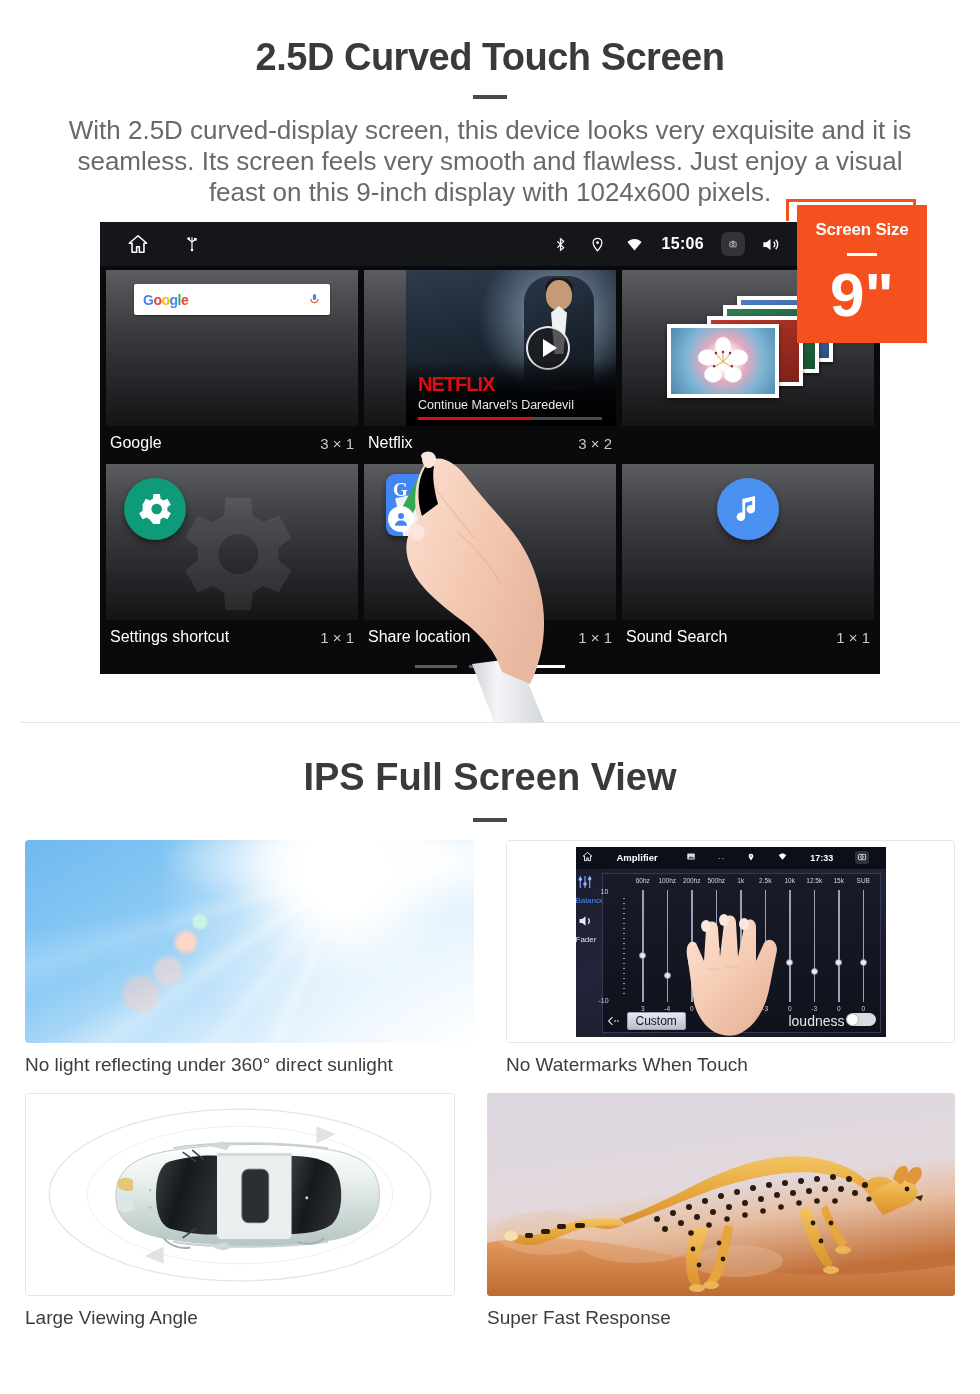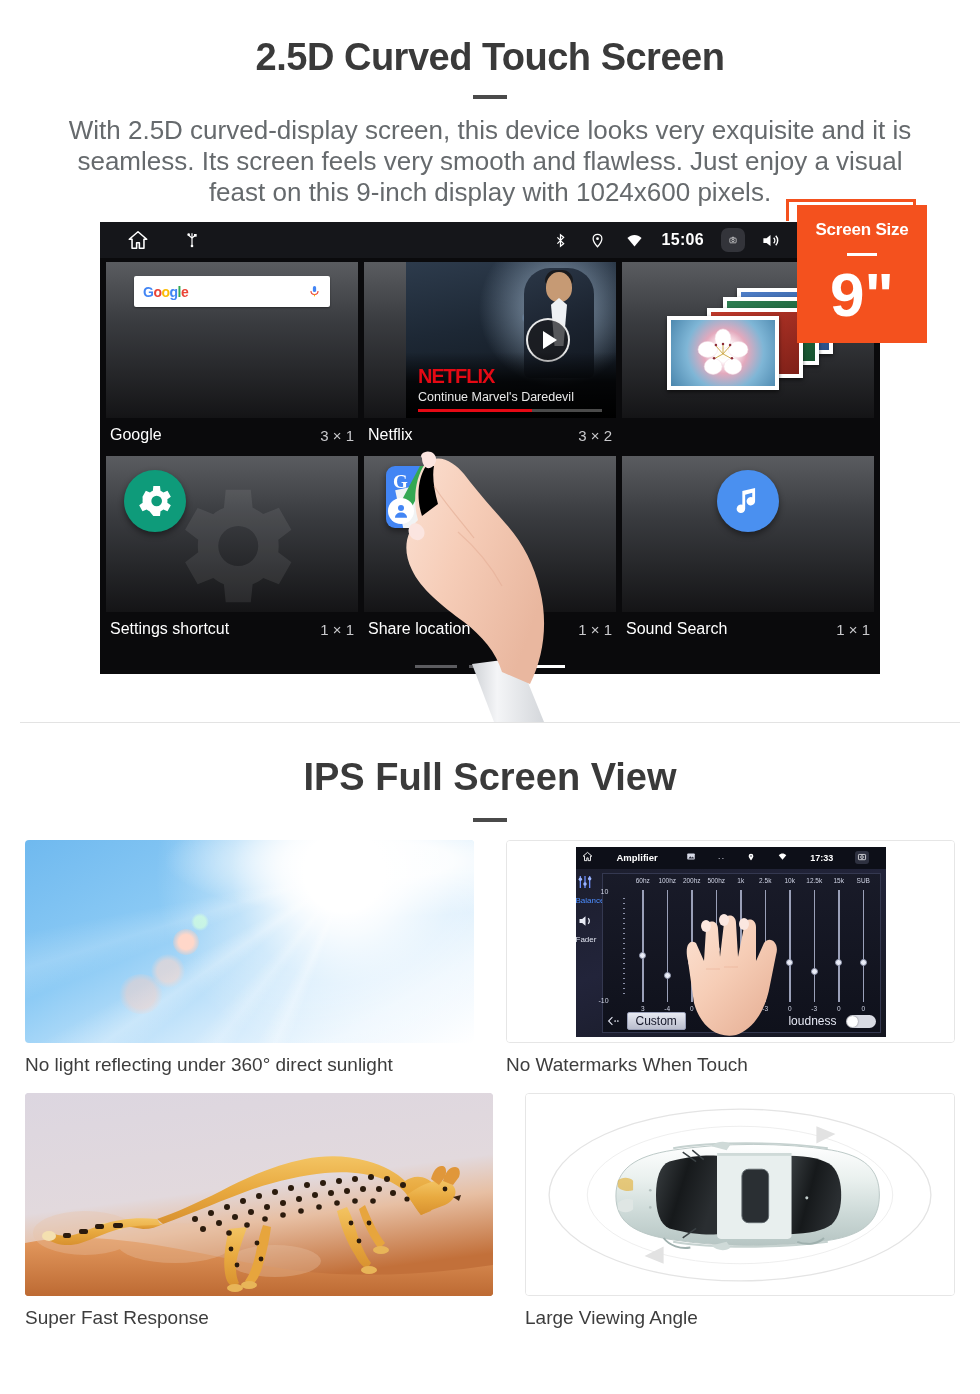--- a/index.html
+++ b/index.html
@@ -35,21 +35,21 @@
 
   
   .device-wrap {
     position: absolute;
     left: 100px; top: 222px;
     width: 780px; height: 452px;
     background: #0a0a0c;
     overflow: hidden;
   }
   .statusbar {
-    height: 36px; width: 100%;
+    height: 44px; width: 100%;
     background: #15161a;
     display: flex; align-items: center;
     padding: 0 14px;
     color: #e9e9ec;
   }
   .sb-left { display: flex; align-items: center; gap: 30px; margin-left:12px; }
   .sb-right { display: flex; align-items: center; gap: 13px; margin-left: auto; margin-right: 10px; }
   .sb-ico { width: 24px; height: 24px; display:flex; align-items:center; justify-content:center; }
   .sb-ico svg { display:block; }
   .sb-clock { font-size: 16px; color:#fff; font-weight: 600; letter-spacing:0.3px; margin: 0 4px 0 2px;}
@@ -239,21 +239,21 @@
   .axmax { position:absolute; left:-2px; top:14px; font-size:7px; color:#cfd3e4; }
   .axmin { position:absolute; left:-4px; bottom:28px; font-size:7px; color:#cfd3e4; }
   .dotcol { position:absolute; left:20px; top:24px; bottom:34px; width:2px;
      background: repeating-linear-gradient(180deg,#8b91a8 0 1px, rgba(0,0,0,0) 1px 5px); }
   .valrow { position:absolute; left:28px; right:4px; bottom:20px; display:flex; }
   .valrow span { flex:1; text-align:center; font-size:6.5px; color:#cfd3e4; }
   .amp-bottom { position:absolute; left:4px; right:4px; bottom:2px; height:17px;
      display:flex; align-items:center; gap:7px; }
   .custom-btn { border:1px solid #9aa0b8; background:linear-gradient(180deg,#e8eaf2,#b9bdcd); color:#16182a;
      font-size:12px; padding:1px 8px; border-radius:2px; }
-  .loud { margin-left:auto; display:flex; align-items:flex-end; gap:9px; font-size:12px; color:#e4e7f2;}
+  .loud { margin-left:auto; display:flex; align-items:flex-start; gap:1px; font-size:14px; color:#e4e7f2;}
   .toggle { width:30px; height:13px; border-radius:7px; background:#d9dbe3; position:relative; }
   .toggle::after { content:""; position:absolute; left:1px; top:1px; width:11px; height:11px; border-radius:50%; background:#fff;
      box-shadow:0 0 2px rgba(0,0,0,.5); }
   .amp-hand { position:absolute; left:104px; top:52px; width:112px; height:140px; z-index:4; }
 
   
   .cheetah { width:100%; height:100%; position:relative; overflow:hidden;
      background: linear-gradient(180deg,#d9d3df 0%, #ded6dc 45%, #e4bda2 62%, #d98d56 78%, #c9753f 100%); }
 
   
@@ -725,20 +725,82 @@
             </div>
           </div>
         </div>
         <div class="cap">No Watermarks When Touch</div>
       </div>
     </div>
 
     <div class="crow" style="margin-top:17px">
 
       <div class="card">
+        <div class="frame">
+          <div class="carbox">
+            <svg viewBox="0 0 440 200" width="420" height="192">
+              <defs>
+                <linearGradient id="body" x1="0" y1="0" x2="0" y2="1">
+                  <stop offset="0" stop-color="#ffffff"></stop>
+                    <stop offset="0.35" stop-color="#e9f0ee"></stop>
+                  <stop offset="0.7" stop-color="#cbd8d6"></stop>
+                    <stop offset="1" stop-color="#b6c5c3"></stop>
+                </linearGradient>
+                <linearGradient id="glass" x1="0" y1="0" x2="1" y2="0.4">
+                  <stop offset="0" stop-color="#3a3f42"></stop>
+                    <stop offset="0.5" stop-color="#16191b"></stop>
+                    <stop offset="1" stop-color="#2a2e31"></stop>
+                </linearGradient>
+              </defs>
+              <ellipse cx="220" cy="100" rx="200" ry="90" fill="none" stroke="#e4e4e4" stroke-width="1.4"></ellipse>
+              <ellipse cx="220" cy="100" rx="160" ry="72" fill="none" stroke="#ededed" stroke-width="1"></ellipse>
+              <path d="M300 28 L320 36 L300 46 Z" fill="#e2e2e2"></path>
+              <path d="M140 172 L120 164 L140 154 Z" fill="#e2e2e2"></path>
+
+              <g transform="translate(0,3)">
+                <path d="M90 98 C90 70 110 56 150 50 C200 42 268 42 316 50
+                         C350 56 366 70 366 97 C366 124 350 138 316 144
+                         C268 152 200 152 150 144 C110 138 90 126 90 98 Z" fill="url(#body)" stroke="#b9c6c4" stroke-width="1"></path>
+
+                <path d="M146 62 C168 56 186 55 196 56 L196 138 C186 139 168 138 146 132
+                         C136 128 132 114 132 97 C132 80 136 66 146 62 Z" fill="url(#glass)"></path>
+                <path d="M272 56 C292 56 308 60 316 66 C324 74 326 86 326 97
+                         C326 108 324 120 316 128 C308 134 292 138 272 138 Z" fill="url(#glass)"></path>
+
+                <rect x="196" y="53" width="78" height="90" rx="4" fill="#e8efee"></rect>
+                <rect x="196" y="53" width="78" height="3" fill="#cfdad8"></rect>
+
+                <rect x="222" y="70" width="28" height="56" rx="7" fill="#2a2f33" stroke="#60686c" stroke-width="1"></rect>
+
+                <path d="M150 48 C190 41 260 41 312 48" fill="none" stroke="#c6d2d0" stroke-width="2"></path>
+                <path d="M150 146 C190 153 260 153 312 146" fill="none" stroke="#c6d2d0" stroke-width="2"></path>
+
+                <path d="M160 52 L174 62 M170 50 L182 60" stroke="#3a4144" stroke-width="1.6" fill="none"></path>
+                <path d="M160 142 L174 132" stroke="#3a4144" stroke-width="1.6" fill="none"></path>
+
+                <path d="M190 46 C196 40 206 40 210 44 L206 50 Z" fill="#cfdad8"></path>
+                <path d="M190 150 C196 156 206 156 210 152 L206 146 Z" fill="#cfdad8"></path>
+
+                <path d="M92 82 C96 78 104 78 108 82 L108 92 C102 94 94 92 92 88 Z" fill="#e4b23c" opacity=".65"></path>
+                <path d="M92 112 C96 116 104 116 108 112 L108 102 C102 100 94 102 92 106 Z" fill="#dfe6e4"></path>
+
+                <circle cx="126" cy="92" r="1.4" fill="#b5c2c0"></circle>
+                <circle cx="126" cy="110" r="1.4" fill="#b5c2c0"></circle>
+                <circle cx="290" cy="100" r="1.6" fill="#c4cfcd"></circle>
+
+                <path d="M140 142 C146 150 158 154 168 152" fill="none" stroke="#9fb0ae" stroke-width="2"></path>
+                <path d="M280 146 C290 150 302 148 308 142" fill="none" stroke="#9fb0ae" stroke-width="2"></path>
+              </g>
+            </svg>
+          </div>
+        </div>
+        <div class="cap">Large Viewing Angle</div>
+      </div>
+
+      <div class="card">
         <div class="frame flush">
           <div class="cheetah">
             <svg viewBox="0 0 468 203" width="468" height="203">
               <defs>
                 <linearGradient id="sky" x1="0" y1="0" x2="0.3" y2="1">
                   <stop offset="0" stop-color="#dcd6e0"></stop>
                     <stop offset="0.55" stop-color="#e2d9dd"></stop>
                   <stop offset="0.72" stop-color="#e7bfa3"></stop>
                     <stop offset="1" stop-color="#c2703a"></stop>
                 </linearGradient>
@@ -847,78 +909,16 @@
                   <rect x="70" y="131" width="9" height="5" rx="2"></rect>
                 <rect x="54" y="136" width="9" height="5" rx="2"></rect>
                   <rect x="38" y="140" width="8" height="5" rx="2"></rect>
               </g>
               <ellipse cx="24" cy="143" rx="7" ry="5" fill="#f4e0b0"></ellipse>
             </svg>
           </div>
         </div>
         <div class="cap">Super Fast Response</div>
       </div>
-
-      <div class="card">
-        <div class="frame">
-          <div class="carbox">
-            <svg viewBox="0 0 440 200" width="420" height="192">
-              <defs>
-                <linearGradient id="body" x1="0" y1="0" x2="0" y2="1">
-                  <stop offset="0" stop-color="#ffffff"></stop>
-                    <stop offset="0.35" stop-color="#e9f0ee"></stop>
-                  <stop offset="0.7" stop-color="#cbd8d6"></stop>
-                    <stop offset="1" stop-color="#b6c5c3"></stop>
-                </linearGradient>
-                <linearGradient id="glass" x1="0" y1="0" x2="1" y2="0.4">
-                  <stop offset="0" stop-color="#3a3f42"></stop>
-                    <stop offset="0.5" stop-color="#16191b"></stop>
-                    <stop offset="1" stop-color="#2a2e31"></stop>
-                </linearGradient>
-              </defs>
-              <ellipse cx="220" cy="100" rx="200" ry="90" fill="none" stroke="#e4e4e4" stroke-width="1.4"></ellipse>
-              <ellipse cx="220" cy="100" rx="160" ry="72" fill="none" stroke="#ededed" stroke-width="1"></ellipse>
-              <path d="M300 28 L320 36 L300 46 Z" fill="#e2e2e2"></path>
-              <path d="M140 172 L120 164 L140 154 Z" fill="#e2e2e2"></path>
-
-              <g transform="translate(0,3)">
-                <path d="M90 98 C90 70 110 56 150 50 C200 42 268 42 316 50
-                         C350 56 366 70 366 97 C366 124 350 138 316 144
-                         C268 152 200 152 150 144 C110 138 90 126 90 98 Z" fill="url(#body)" stroke="#b9c6c4" stroke-width="1"></path>
-
-                <path d="M146 62 C168 56 186 55 196 56 L196 138 C186 139 168 138 146 132
-                         C136 128 132 114 132 97 C132 80 136 66 146 62 Z" fill="url(#glass)"></path>
-                <path d="M272 56 C292 56 308 60 316 66 C324 74 326 86 326 97
-                         C326 108 324 120 316 128 C308 134 292 138 272 138 Z" fill="url(#glass)"></path>
-
-                <rect x="196" y="53" width="78" height="90" rx="4" fill="#e8efee"></rect>
-                <rect x="196" y="53" width="78" height="3" fill="#cfdad8"></rect>
-
-                <rect x="222" y="70" width="28" height="56" rx="7" fill="#2a2f33" stroke="#60686c" stroke-width="1"></rect>
-
-                <path d="M150 48 C190 41 260 41 312 48" fill="none" stroke="#c6d2d0" stroke-width="2"></path>
-                <path d="M150 146 C190 153 260 153 312 146" fill="none" stroke="#c6d2d0" stroke-width="2"></path>
-
-                <path d="M160 52 L174 62 M170 50 L182 60" stroke="#3a4144" stroke-width="1.6" fill="none"></path>
-                <path d="M160 142 L174 132" stroke="#3a4144" stroke-width="1.6" fill="none"></path>
-
-                <path d="M190 46 C196 40 206 40 210 44 L206 50 Z" fill="#cfdad8"></path>
-                <path d="M190 150 C196 156 206 156 210 152 L206 146 Z" fill="#cfdad8"></path>
-
-                <path d="M92 82 C96 78 104 78 108 82 L108 92 C102 94 94 92 92 88 Z" fill="#e4b23c" opacity=".65"></path>
-                <path d="M92 112 C96 116 104 116 108 112 L108 102 C102 100 94 102 92 106 Z" fill="#dfe6e4"></path>
-
-                <circle cx="126" cy="92" r="1.4" fill="#b5c2c0"></circle>
-                <circle cx="126" cy="110" r="1.4" fill="#b5c2c0"></circle>
-                <circle cx="290" cy="100" r="1.6" fill="#c4cfcd"></circle>
-
-                <path d="M140 142 C146 150 158 154 168 152" fill="none" stroke="#9fb0ae" stroke-width="2"></path>
-                <path d="M280 146 C290 150 302 148 308 142" fill="none" stroke="#9fb0ae" stroke-width="2"></path>
-              </g>
-            </svg>
-          </div>
-        </div>
-        <div class="cap">Large Viewing Angle</div>
-      </div>
     </div>
   </div>
 
 </div>
 
 </body></html>

